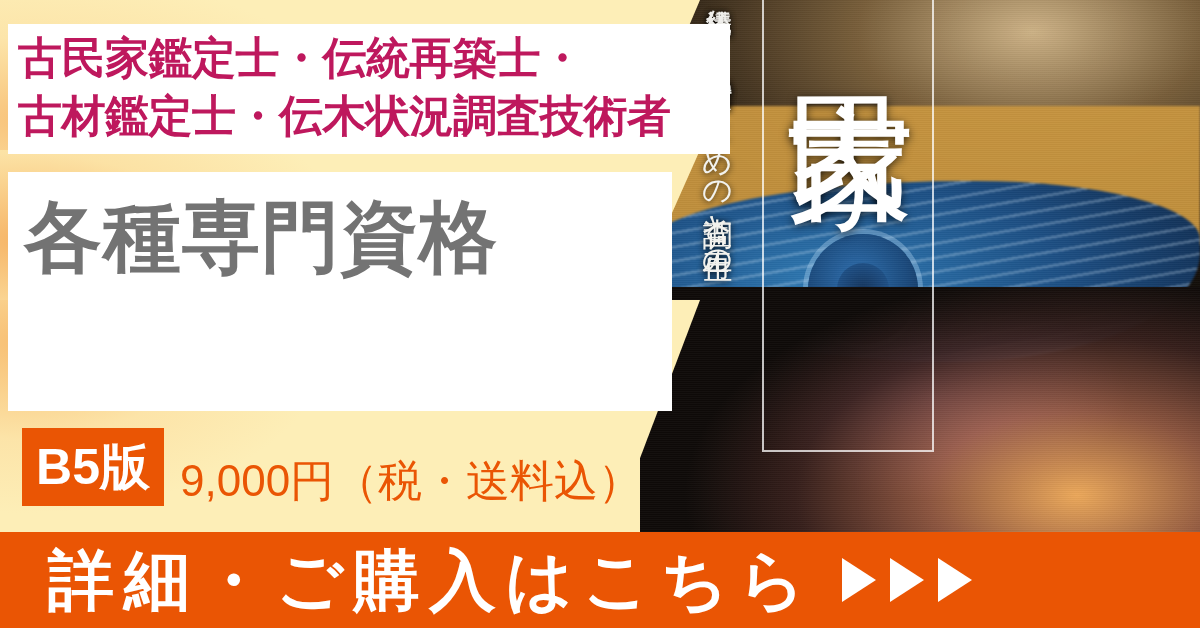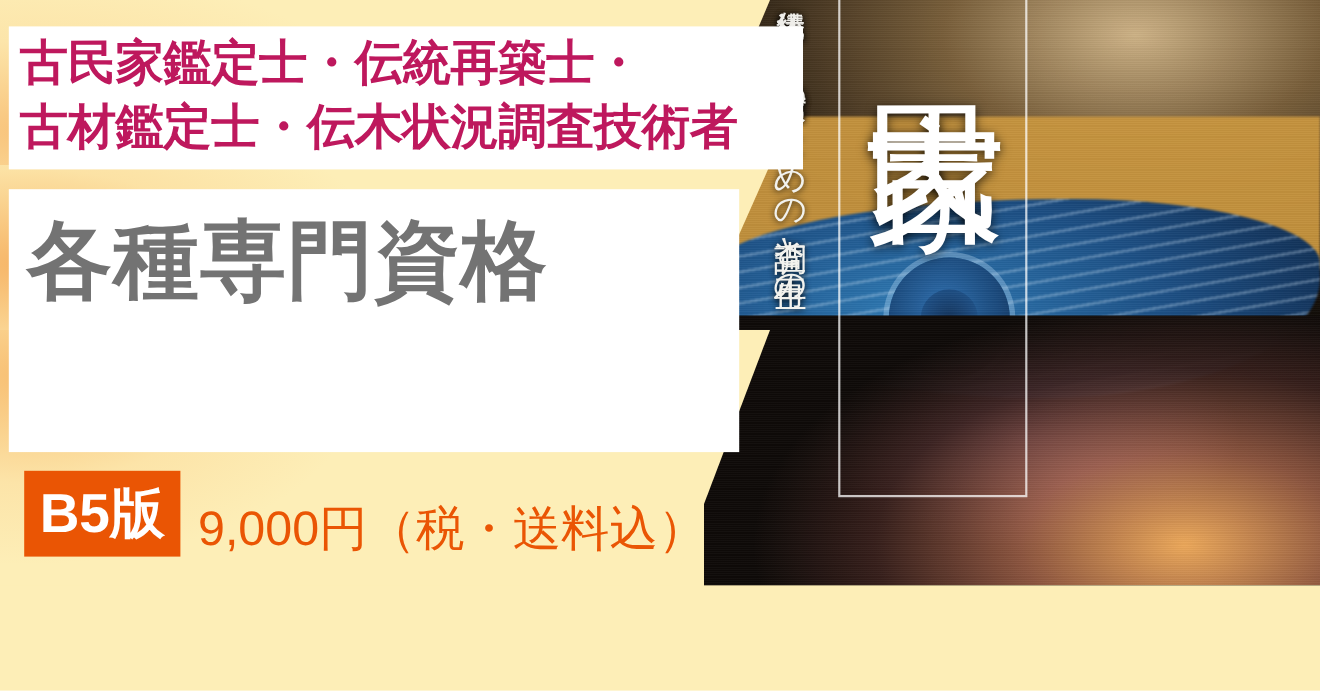--- a/index.html
+++ b/index.html
@@ -231,14 +231,22 @@
     <div>古材鑑定士・伝木状況調査技術者</div>
   </div>
 
   <div class="headline">
     <div class="l1">各種専門資格</div>
   </div>
 
   <div class="badge">B5版</div>
   <div class="price">9,000円（税・送料込）</div>
 
+  <div class="cta">
+    <div class="cta-text">詳細・ご購入はこちら</div>
+    <div class="cta-arrows">
+      <span class="arrow"></span>
+      <span class="arrow"></span>
+      <span class="arrow"></span>
+    </div>
+  </div>
 
 </div>
 
 </body></html>

